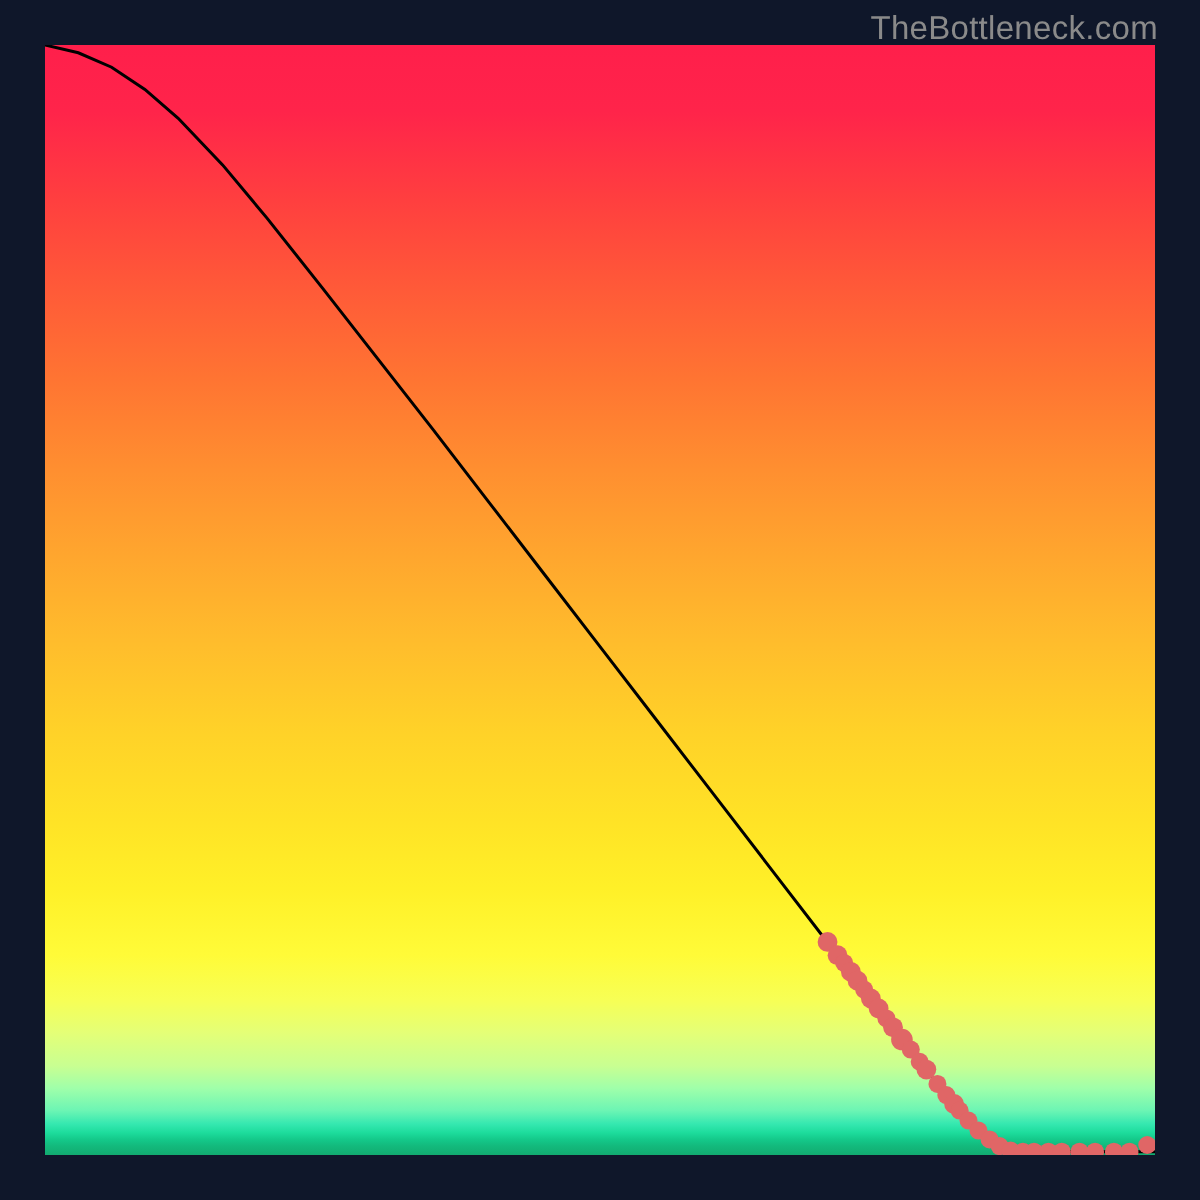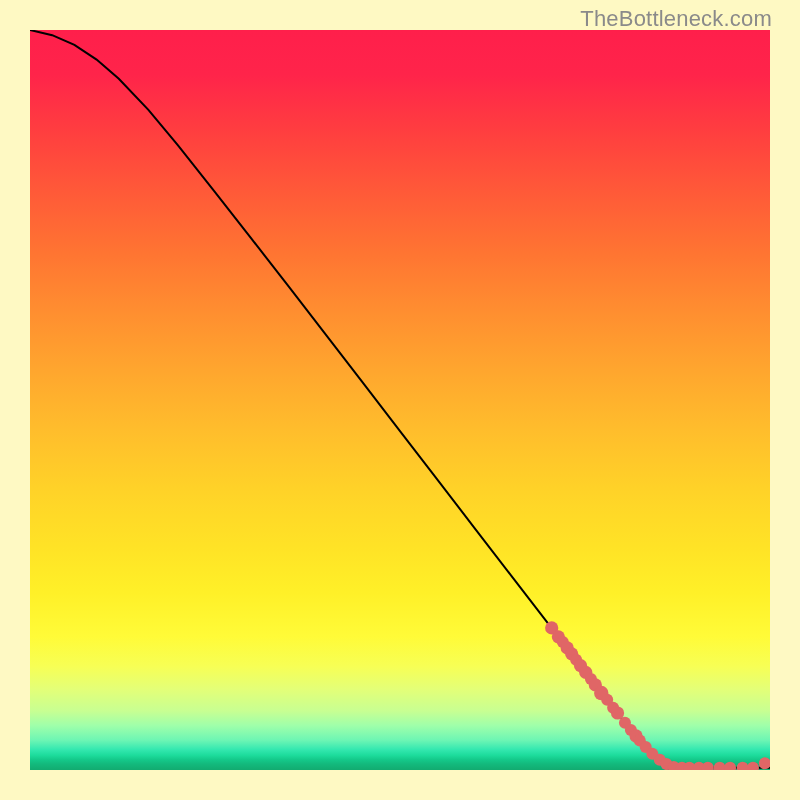--- a/index.html
+++ b/index.html
@@ -8,21 +8,21 @@
     width: 800px;
     height: 800px;
     background: #000;
     overflow: hidden;
     font-family: Arial, Helvetica, sans-serif;
   }
   .frame {
     position: relative;
     width: 800px;
     height: 800px;
-    background: #fef9c3;
+    background: #0f172a;
   }
   .plot {
     position: absolute;
     left: 30px;
     top: 30px;
     width: 740px;
     height: 740px;
     background: linear-gradient(to bottom,
       #ff1f4b 0%,
       #ff244a 6%,

